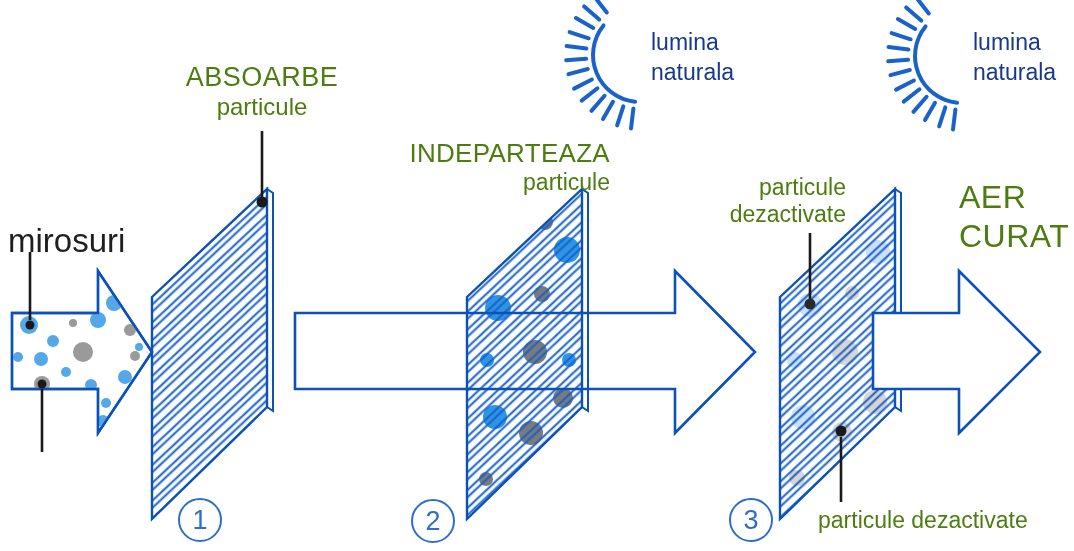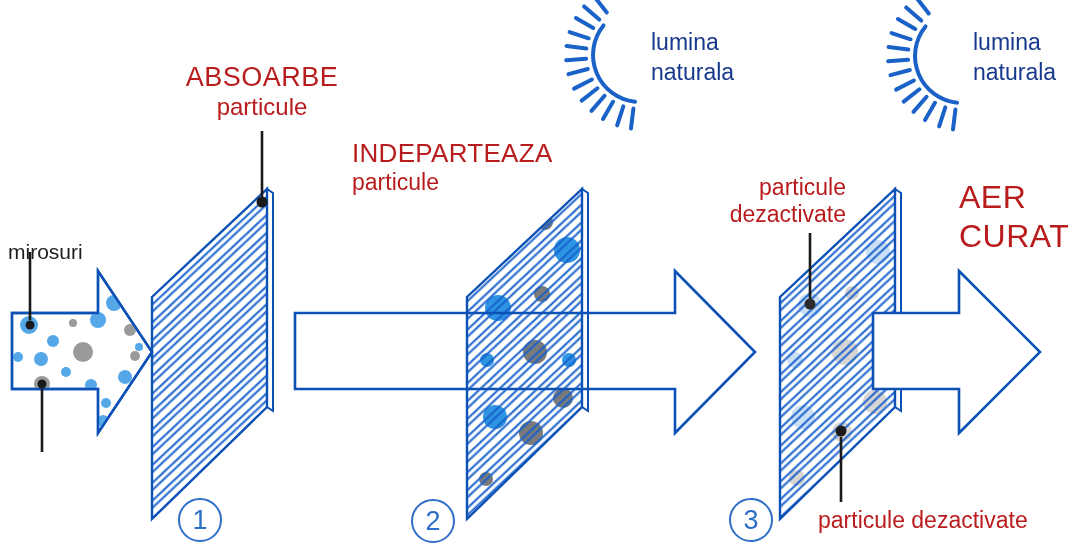--- a/index.html
+++ b/index.html
@@ -6,27 +6,27 @@
   #stage{position:relative;width:1074px;height:551px;background:#ffffff;overflow:hidden;
          font-family:"Liberation Sans","DejaVu Sans",sans-serif;}
   #diagram-svg{position:absolute;left:0;top:0;}
   
   .pb{fill:#55a8e8;} .pg{fill:#9a9a9a;}
   .cb{fill:#2d95e2;} .cg{fill:#7a7a7a;}
   .fb{fill:#cde1f6;} .fg{fill:#d9d5d2;}
   
   .lbl{position:absolute;white-space:nowrap;}
   .line{display:block;}
-  .blue{color:#b91c1c;} .navy{color:#17398c;} .dark{color:#1f1f1f;}
-  #odors{left:8px;top:222px;font-size:21px;margin-top:18px;}
+  .blue{color:#4d7c0f;} .navy{color:#17398c;} .dark{color:#1f1f1f;}
+  #odors{left:8px;top:222px;font-size:33px;}
   #bacteria{left:8px;top:453px;font-size:25px;line-height:28px;}
   #absoarbe{left:162px;top:62px;width:200px;text-align:center;}
   #absoarbe .t1{display:block;font-size:27px;letter-spacing:.5px;}
   #absoarbe .t2{display:block;font-size:24px;}
-  #indeparteaza{left:352px;top:138px;width:258px;text-align:left;}
+  #indeparteaza{left:352px;top:138px;width:258px;text-align:right;}
   #indeparteaza .t1{display:block;font-size:26px;letter-spacing:.3px;}
   #indeparteaza .t2{display:block;font-size:23px;}
   #lumina1{left:651px;top:27px;font-size:23px;line-height:30px;}
   #lumina2{left:973px;top:27px;font-size:23px;line-height:30px;}
   #descompuse{left:650px;top:174px;width:196px;text-align:right;font-size:23px;line-height:27px;}
   #dezactivate{left:818px;top:507px;font-size:23px;}
   #aer{left:959px;top:178px;font-size:32px;line-height:39px;letter-spacing:.5px;}
   .badge{position:absolute;width:44px;height:44px;box-sizing:border-box;border:2px solid #2f6ec8;
          border-radius:50%;color:#2f6ec8;font-size:27px;display:flex;align-items:center;
          justify-content:center;background:#fff;}

